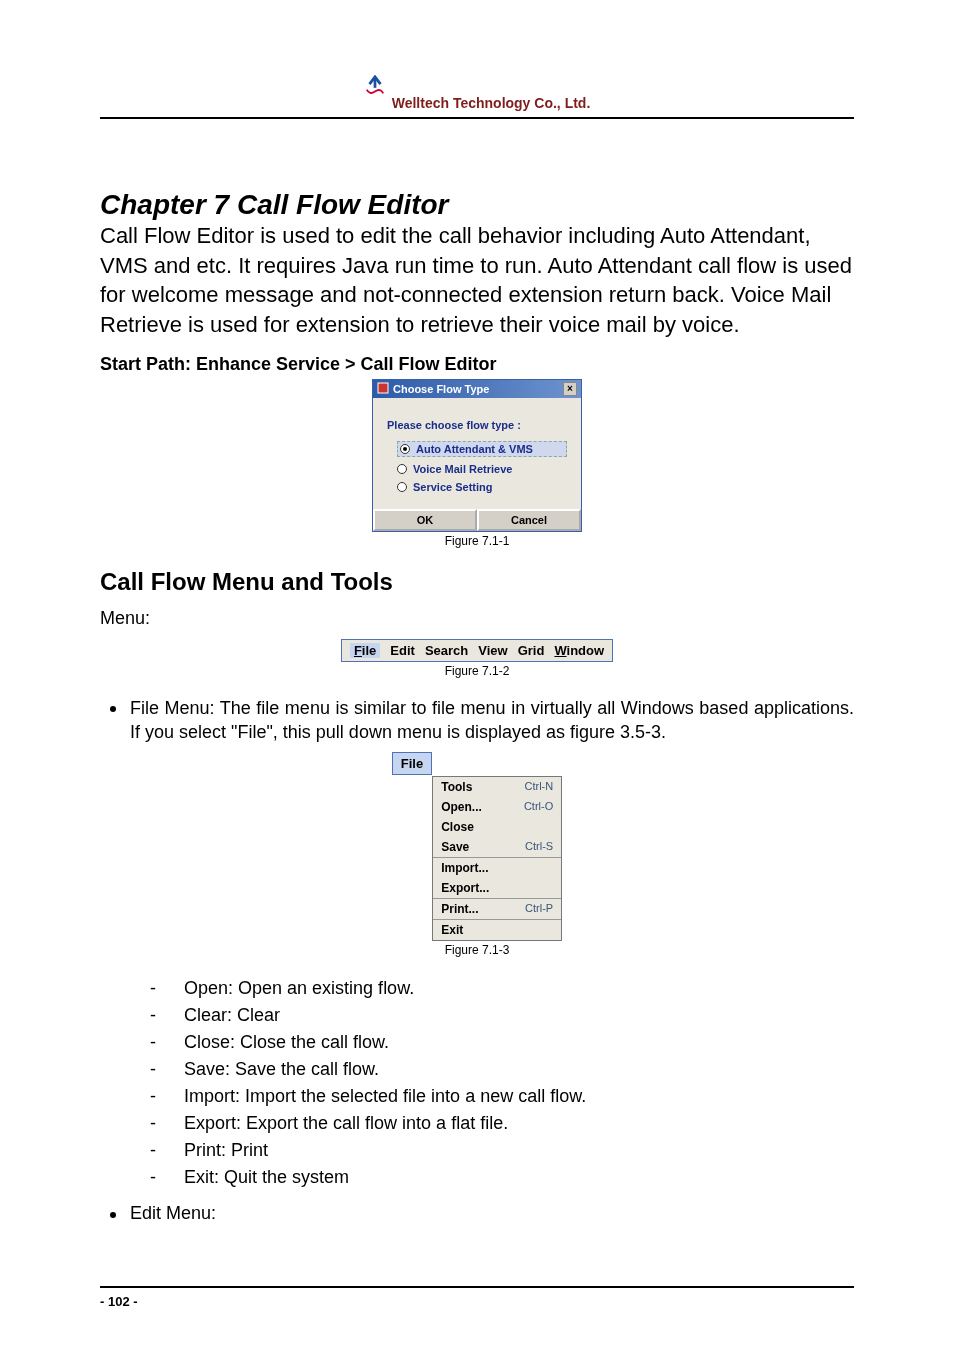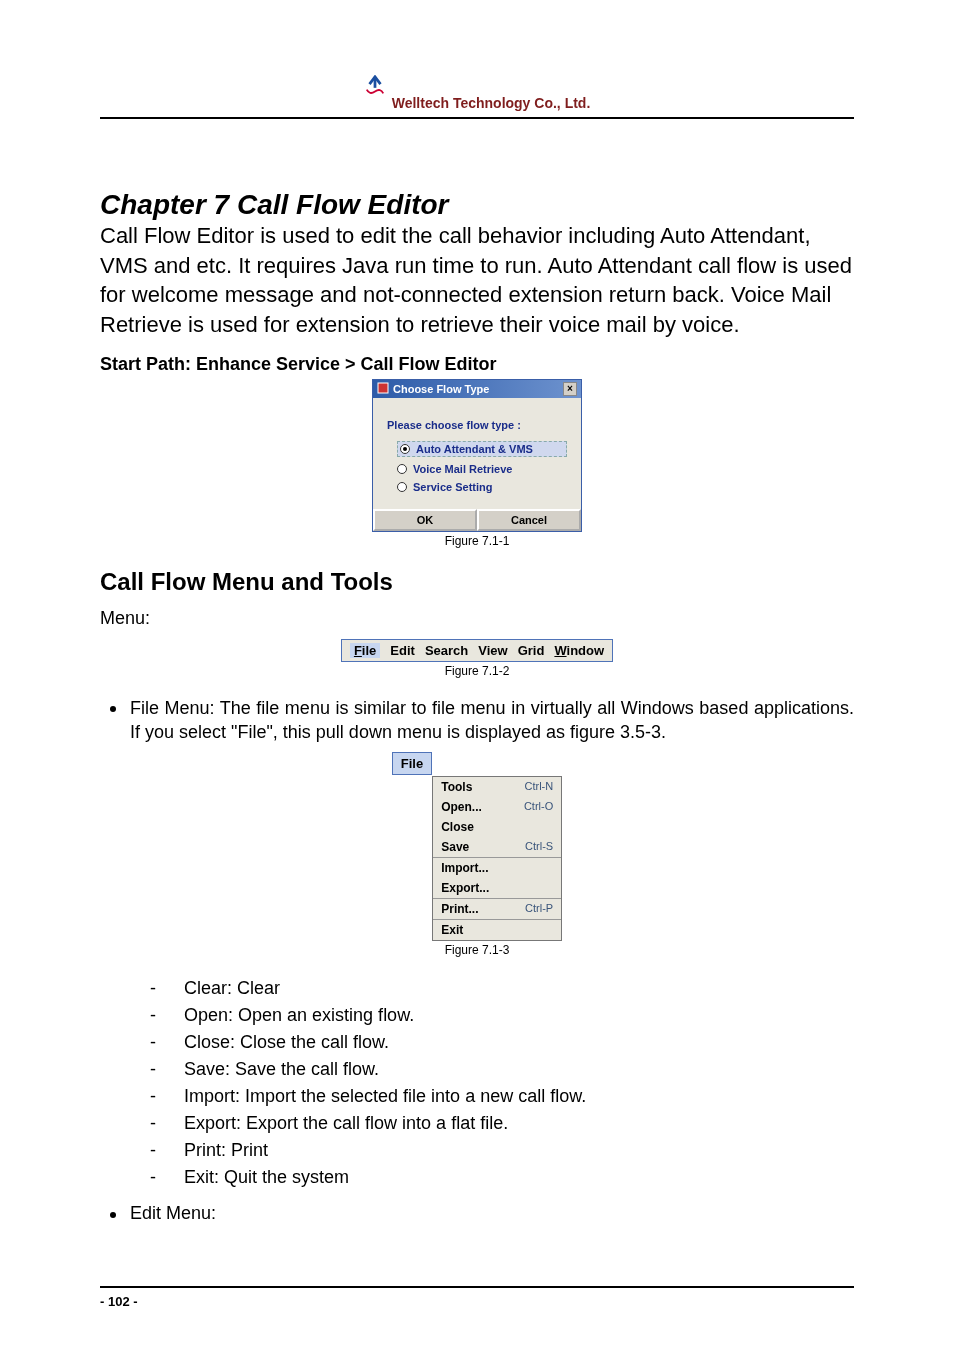--- a/index.html
+++ b/index.html
@@ -212,22 +212,22 @@
             <span>Exit</span>
             <span class="shortcut"></span>
           </div>
       </div>
     </div>
   </div>
   <div class="caption">Figure 7.1-3</div>
 </div>
 
 <div class="deflist">
+  <div class="row"><span class="dash">-</span><span>Open: Open an existing flow.</span></div>
   <div class="row"><span class="dash">-</span><span>Clear: Clear</span></div>
-  <div class="row"><span class="dash">-</span><span>Open: Open an existing flow.</span></div>
   <div class="row"><span class="dash">-</span><span>Close: Close the call flow.</span></div>
   <div class="row"><span class="dash">-</span><span>Save: Save the call flow.</span></div>
   <div class="row"><span class="dash">-</span><span>Import: Import the selected file into a new call flow.</span></div>
   <div class="row"><span class="dash">-</span><span>Export: Export the call flow into a flat file.</span></div>
   <div class="row"><span class="dash">-</span><span>Print: Print</span></div>
   <div class="row"><span class="dash">-</span><span>Exit: Quit the system</span></div>
 </div>
 
 <div class="bullet-block" style="margin-top:4px;">
   <span class="dot"></span><span>Edit Menu:</span>

